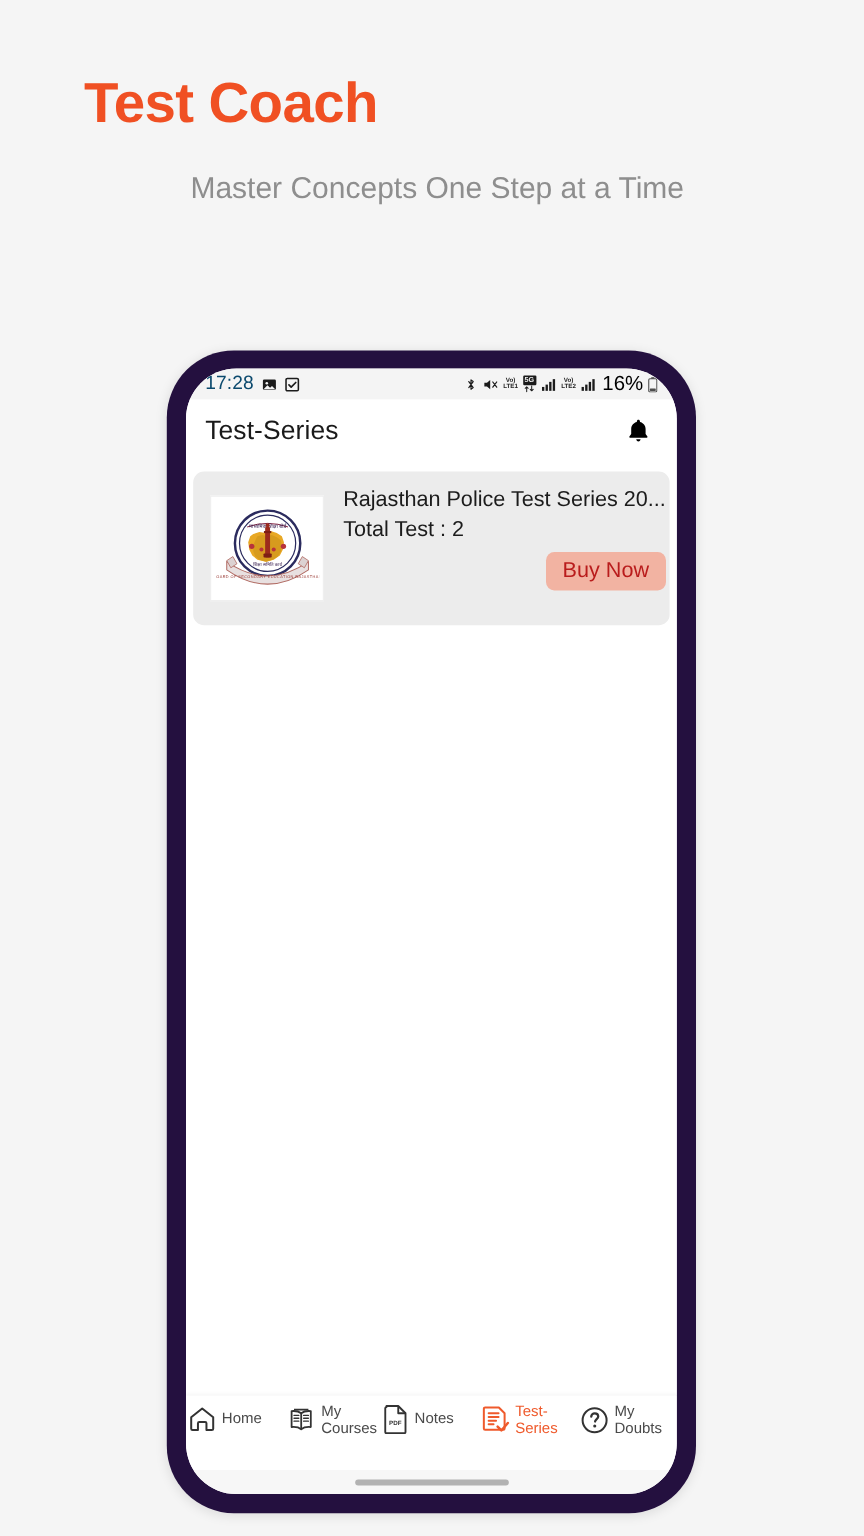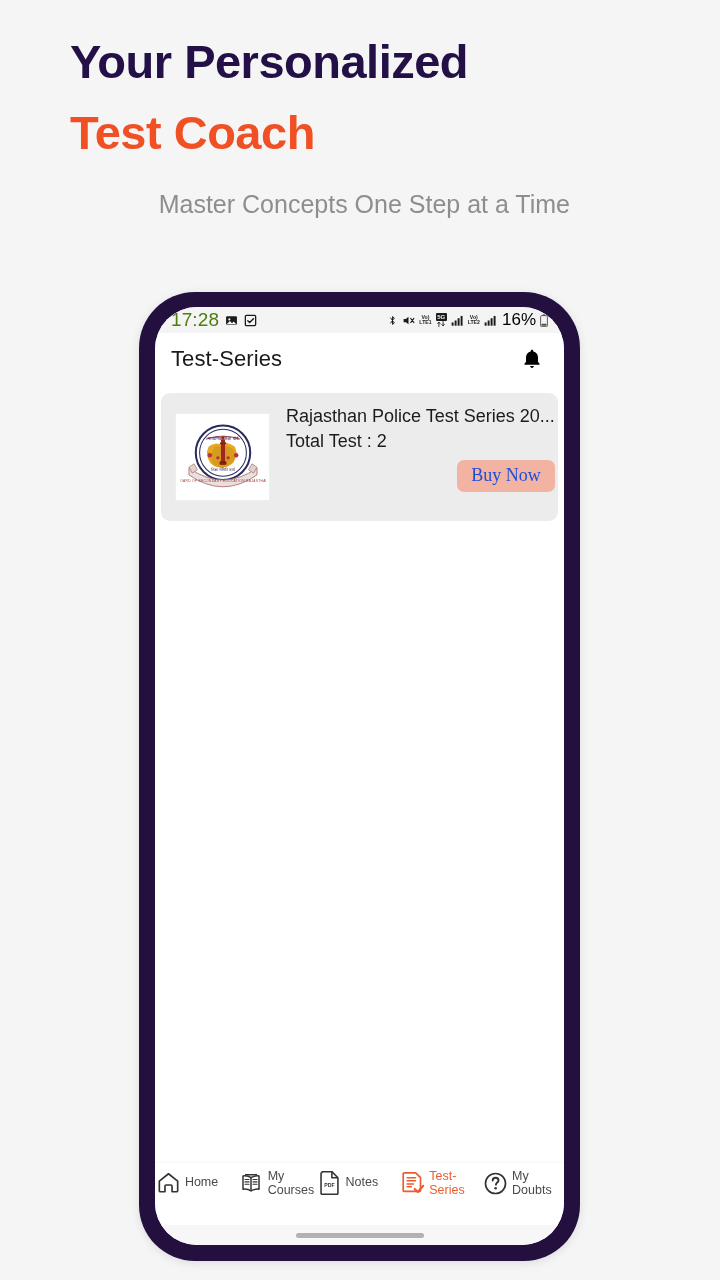--- a/index.html
+++ b/index.html
@@ -45,21 +45,21 @@
   }
 
   
   .statusbar {
     height:26px; background:#f4f4f4;
     display:flex; align-items:center; justify-content:space-between;
     padding:0 16px 0 16px; flex:none;
     font-size:13px; color:#1b1b1b;
   }
   .sb-left { display:flex; align-items:center; gap:6px; }
-  .sb-time { font-size:19px; color:#4d7c0f; letter-spacing:0.1px; }
+  .sb-time { font-size:16px; color:#0c4a6e; letter-spacing:0.1px; }
   .sb-right { display:flex; align-items:center; gap:4px; }
   .sb-ico { display:inline-flex; align-items:center; }
   .sb-batt { font-size:17px; color:#000000; margin-left:1px; }
   .mini-label {
     font-size:5.2px; line-height:5.4px; font-weight:bold;
     text-align:center; color:#222; font-family:"Liberation Sans",sans-serif;
   }
 
   
   .appbar {
@@ -80,23 +80,23 @@
     width:95px; height:88px; flex:none; background:#ffffff;
     border:1px solid #efefef; display:flex; align-items:center; justify-content:center;
     align-self:center; overflow:hidden;
   }
   .card-body { flex:1; padding-left:16px; display:flex; flex-direction:column; }
   .card-title { font-size:18px; color:#1c1c1c; line-height:1.28; white-space:nowrap; overflow:hidden; }
   .card-total { font-size:18px; color:#1c1c1c; margin-top:3px; }
   .card-price { font-size:18px; color:#1c1c1c; text-align:right; margin-top:10px; }
   .buy-row { display:flex; justify-content:flex-end; margin-top:8px; }
   .buy-btn {
-    background:#f2b3a2; color:#1d4ed8; font-size:18px;
+    background:#f2b3a2; color:#b91c1c; font-size:18px;
     border:none; border-radius:7px; padding:5px 14px 6px 14px;
-    font-family:Liberation Serif, serif; cursor:pointer;
+    font-family:Liberation Sans, sans-serif; cursor:pointer;
   }
 
   
   .bottomnav {
     height:62px; background:#ffffff; flex:none;
     display:flex; align-items:flex-start; justify-content:space-around;
     padding-top:6px;
     box-shadow:0 -1px 3px rgba(0,0,0,0.045);
   }
   .nav-item {
@@ -110,21 +110,20 @@
   .home-indicator-wrap {
     height:20px; background:#f7f7f7; display:flex;
     align-items:center; justify-content:center; flex:none;
   }
   .home-indicator { width:128px; height:5px; border-radius:3px; background:#b2b2b2; }
 </style>
 </head>
 <body>
 
 <div class="promo">
-  <div class="promo-line1">Your Personalized</div>
   <div class="promo-line2">Test Coach</div>
   <div class="promo-sub">Master Concepts One Step at a Time</div>
 </div>
 
 <div class="phone">
   <div class="screen">
 
     <div class="statusbar">
       <div class="sb-left">
         <span class="sb-time">17:28</span>

